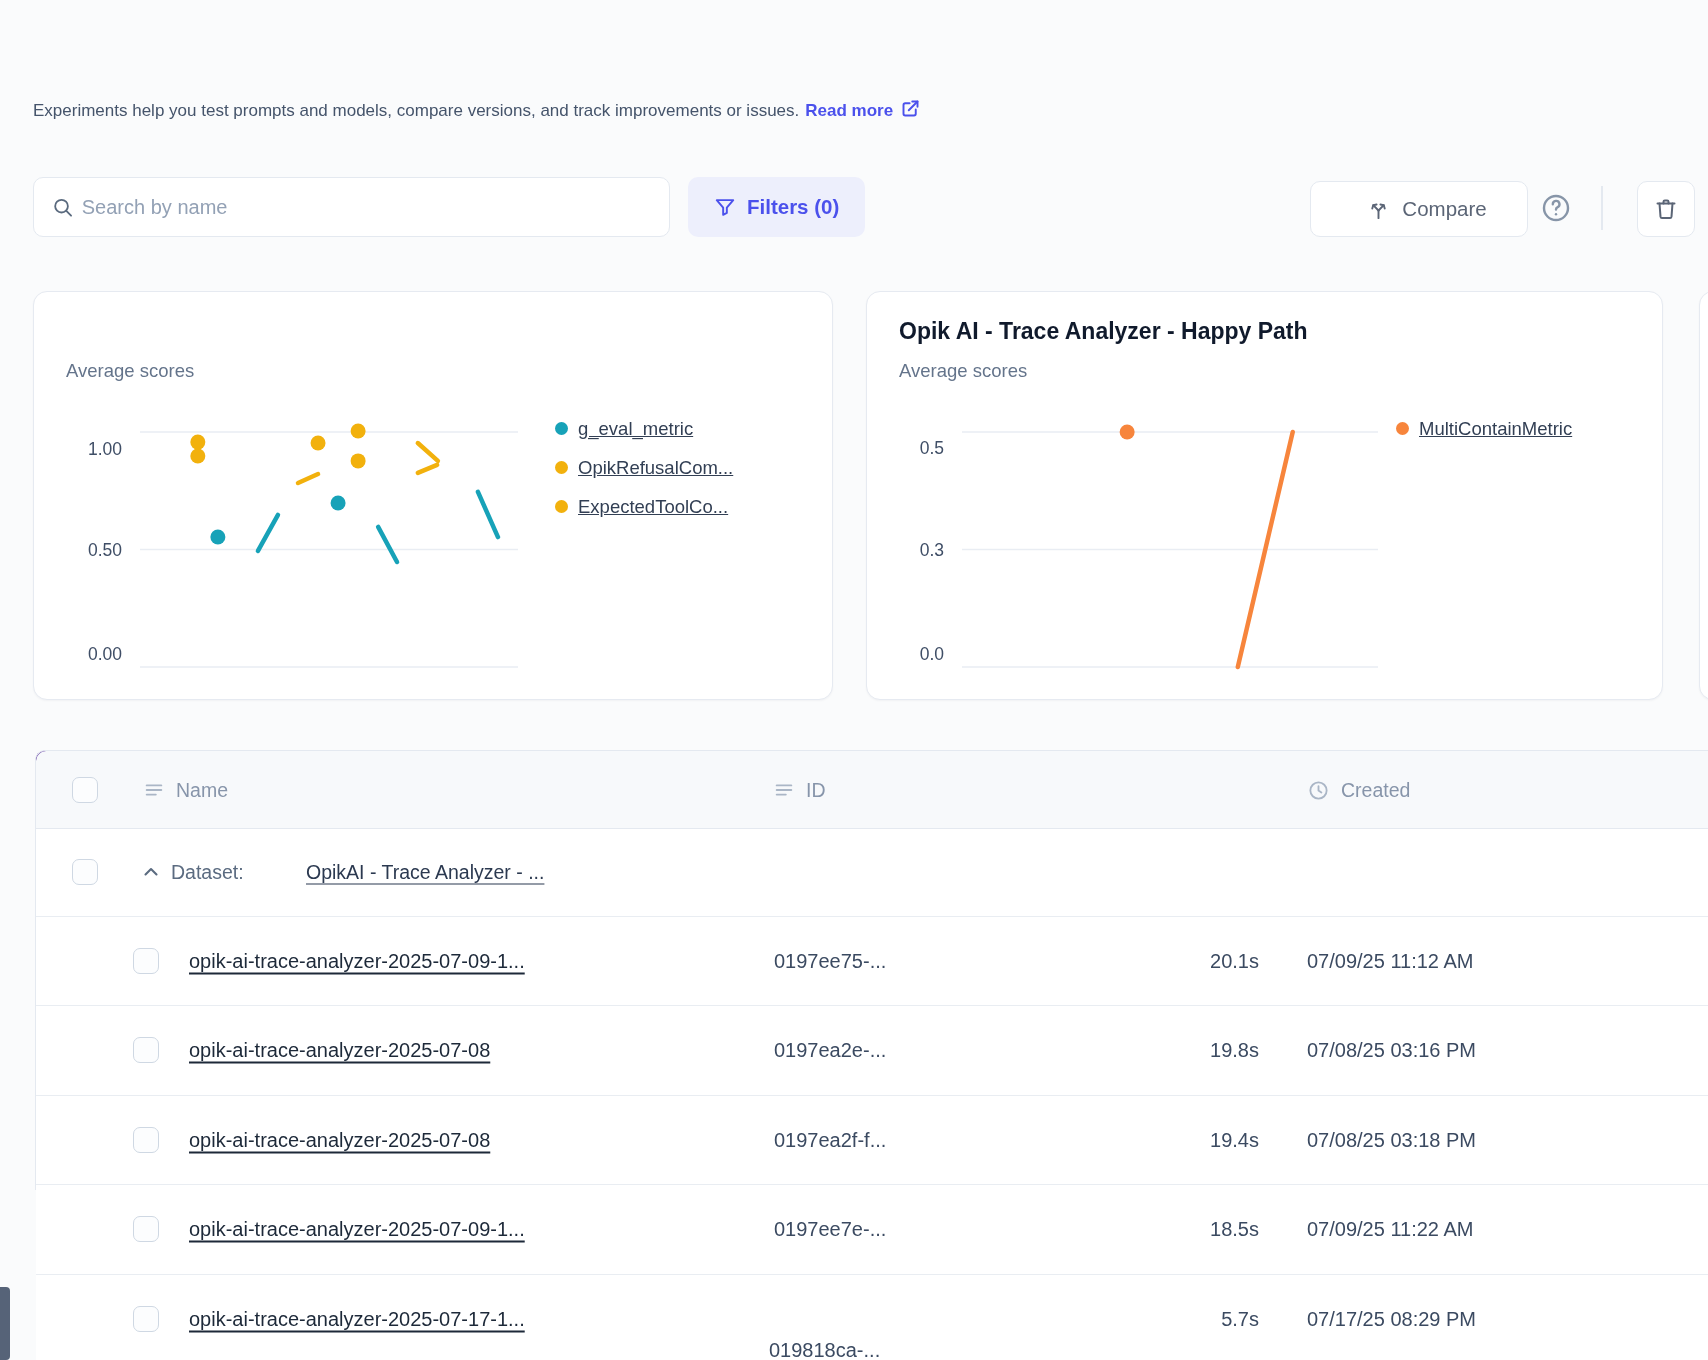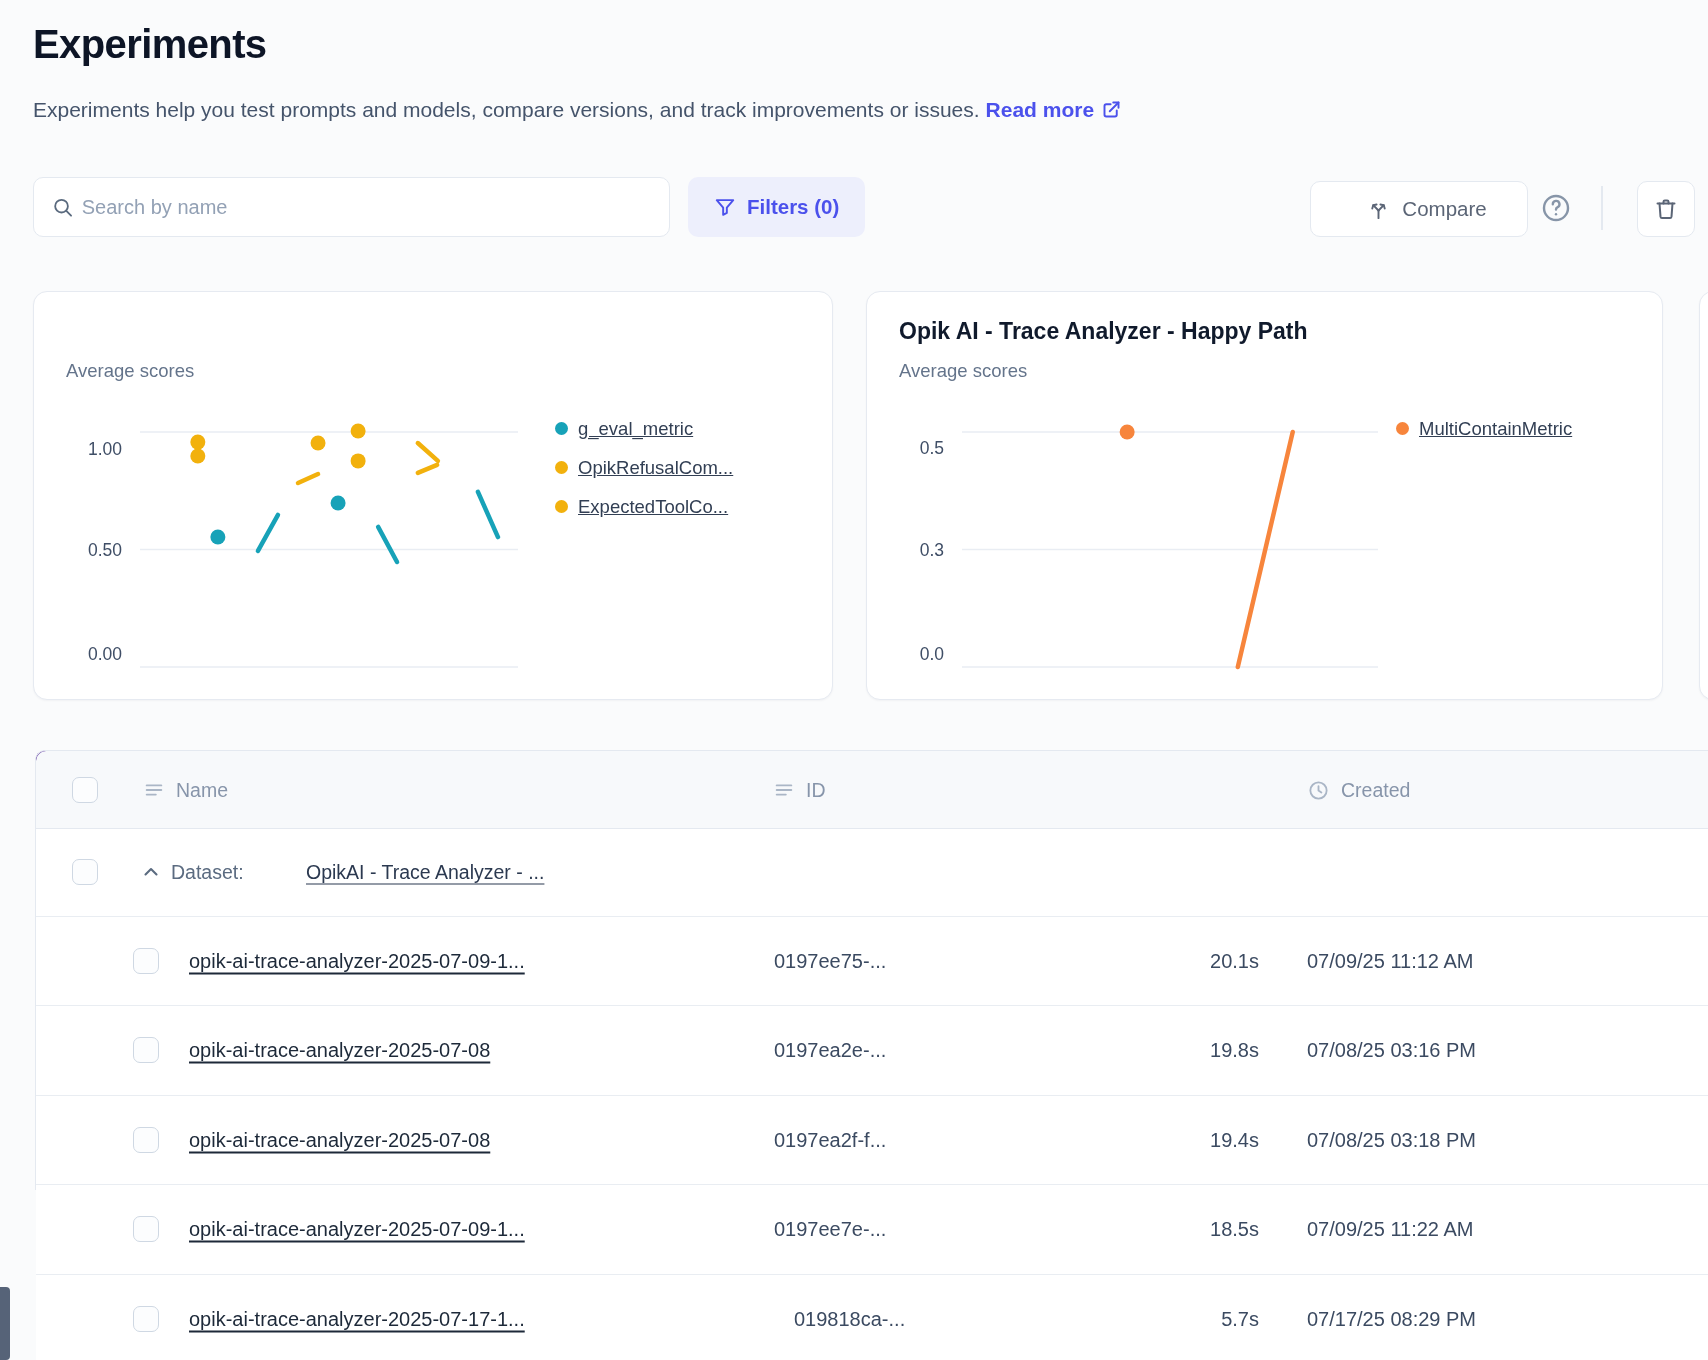--- a/index.html
+++ b/index.html
@@ -1,19 +1,19 @@
 <!DOCTYPE html>
 <html style="--primary: #4b51ec; --teal: #17a2b8; --amber: #f2b10d; --orange: #f7853c;"><head>
 <meta charset="utf-8">
 <style>
   html,body{margin:0;padding:0;background:#fafbfc;font-family:"Liberation Sans","DejaVu Sans",sans-serif;}
   #app{position:relative;width:1708px;height:1360px;overflow:hidden;background:#fafbfc;color:#1b2940;}
 
   .page-title{position:absolute;left:33px;top:22px;font-size:40px;font-weight:700;color:#0d1526;letter-spacing:-0.6px;}
-  .page-desc{position:absolute;left:33px;top:98px;font-size:21px;color:#45546b;white-space:nowrap;}
+  .page-desc{position:absolute;left:33px;top:98px;font-size:17px;color:#45546b;white-space:nowrap;}
   .read-more{color:var(--primary);font-weight:600;text-decoration:none;cursor:pointer;margin-left:6px;}
   .read-more svg{vertical-align:-3px;margin-left:7px;}
 
   .search-box{position:absolute;left:33px;top:177px;width:637px;height:60px;background:#fff;border:1.5px solid #e4e9f0;border-radius:10px;display:flex;align-items:center;box-sizing:border-box;padding:0 18px;}
   .search-box input{border:none;outline:none;background:transparent;font-size:20px;color:#2c3a50;margin-left:6px;width:100%;font-family:inherit;}
   .search-box input::placeholder{color:#93a1b5;}
 
   .filters-chip{position:absolute;left:688px;top:177px;height:60px;padding:0 26px;background:#edeffc;border:none;border-radius:10px;display:flex;align-items:center;gap:11px;font-size:20.5px;font-weight:600;color:var(--primary);cursor:pointer;font-family:inherit;}
 
   .compare-btn{position:absolute;left:1310px;top:181px;width:218px;height:56px;background:#fff;border:1.5px solid #e4e9f0;border-radius:10px;display:flex;align-items:center;justify-content:center;gap:12px;font-size:20.5px;font-weight:500;color:#5b6576;cursor:pointer;font-family:inherit;padding-left:22px;}
@@ -47,21 +47,20 @@
   .chev{position:absolute;top:50%;transform:translateY(-50%);color:#5b6b80;cursor:pointer;}
 
   .side-sliver{position:absolute;left:0;top:1287px;width:10px;height:73px;background:#566378;border-radius:0 4px 4px 0;}
   svg{display:block;}
 </style>
 </head>
 <body>
 
 <div id="app">
 
-  <div class="page-title">Experiments</div>
 
   <div class="page-desc"><span>Experiments help you test prompts and models, compare versions, and track improvements or issues.</span><a class="read-more"><span>Read more</span><svg width="21" height="21" viewBox="0 0 24 24" fill="none" stroke="#4b51ec" stroke-width="2.2" stroke-linecap="round" stroke-linejoin="round" style="display:inline">
           <path d="M18 13v5a2 2 0 0 1-2 2H6a2 2 0 0 1-2-2V8a2 2 0 0 1 2-2h5"></path>
           <polyline points="14 4 20 4 20 10"></polyline>
           <line x1="10" y1="14" x2="20" y2="4"></line>
         </svg></a></div>
 
   <div class="search-box">
     <svg width="23" height="23" viewBox="0 0 24 24" fill="none" stroke="#5a6a7e" stroke-width="2" stroke-linecap="round">
         <circle cx="10.5" cy="10.5" r="7"></circle>
@@ -208,21 +207,21 @@
     <span class="checkbox" style="left:97px;top:31px;"></span>
     <a class="cell name-link" style="left:153px;">opik-ai-trace-analyzer-2025-07-09-1...</a>
     <span class="cell" style="left:738px;">0197ee7e-...</span>
     <span class="cell dur-cell">18.5s</span>
     <span class="cell" style="left:1271px;">07/09/25 11:22 AM</span>
   </div>
 
   <div class="trow data-row">
     <span class="checkbox" style="left:97px;top:31px;"></span>
     <a class="cell name-link" style="left:153px;">opik-ai-trace-analyzer-2025-07-17-1...</a>
-    <span class="cell" style="left:758px;">019818ca-...</span>
+    <span class="cell" style="left:733px;margin-top:31px;">019818ca-...</span>
     <span class="cell dur-cell">5.7s</span>
     <span class="cell" style="left:1271px;">07/17/25 08:29 PM</span>
   </div>
 </div>
   </div>
 
   <div class="side-sliver"></div>
 <div class="tick-label" style="left: 18px; top: 438px;">1.00</div>
     <div class="tick-label" style="left: 18px; top: 538.5px;">0.50</div>
     <div class="tick-label" style="left: 18px; top: 643px;">0.00</div>

